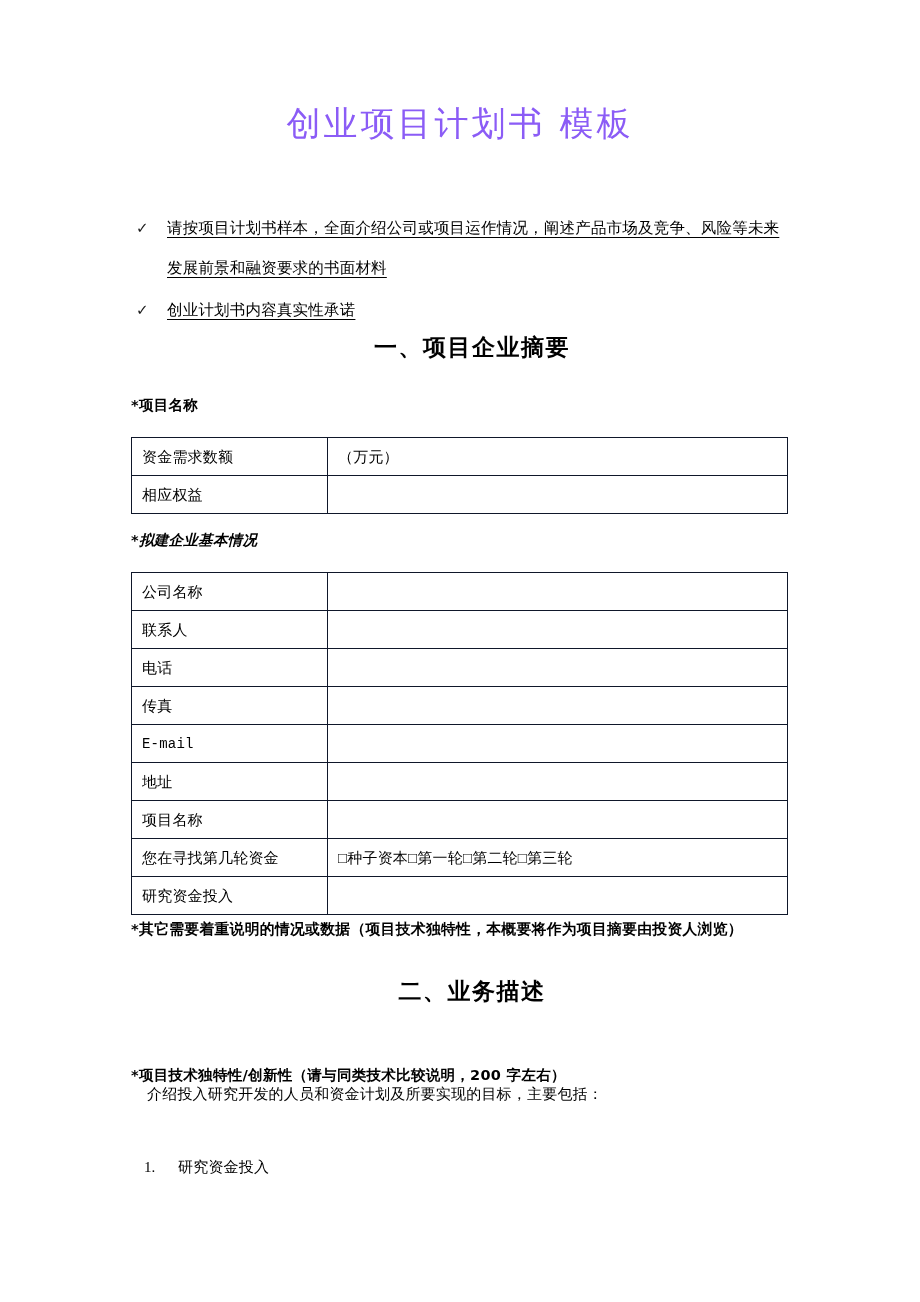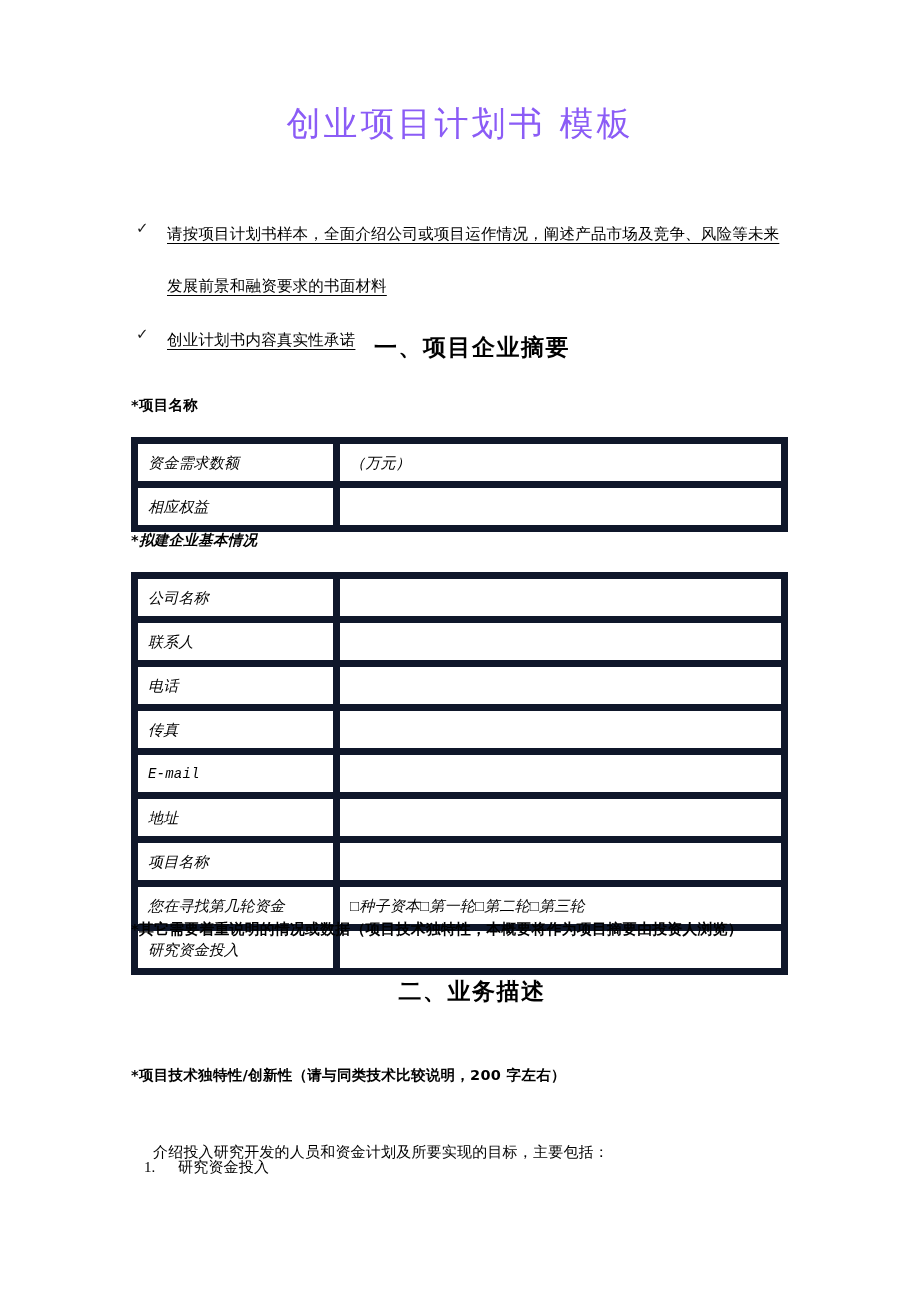--- a/index.html
+++ b/index.html
@@ -56,21 +56,21 @@
     font-size: 15px;
     line-height: 40px;
     color: #1a1a1a;
     text-align: left;
     padding-left: 5px;
     box-sizing: border-box;
   }
   .bullet-text {
     flex: 1 1 auto;
     font-size: 15.5px;
-    line-height: 52px;
+    line-height: 40px;
     text-decoration: underline;
     text-underline-offset: 4px;
     text-decoration-thickness: 1px;
     letter-spacing: 0.2px;
   }
 
   
   .section-heading {
     position: absolute;
     left: 0;
@@ -103,41 +103,40 @@
   
   table.doc-table {
     position: absolute;
     left: 131px;
     width: 657px;
     border-collapse: collapse;
     table-layout: fixed;
     font-size: 15px;
   }
   table.doc-table td {
-    border: 7px solid #0f172a;
+    border: 1px solid #0f172a;
     height: 37px;
     padding: 0 10px;
     vertical-align: middle;
     line-height: 20px;
     letter-spacing: 0.2px;
-    font-style: italic;
   }
   td.col-label { width: 175px; }
   td.mono { font-family: "Liberation Mono", "DejaVu Sans Mono", monospace; font-size: 14px; }
   #table-investment { top: 437px; }
   #table-basic      { top: 572px; }
 
   
   .body-para {
     position: absolute;
     font-size: 15px;
     line-height: 24px;
     letter-spacing: 0.2px;
   }
-  #para-intro { top: 1140px; left: 147px; width: 650px; margin-left: 6px; }
+  #para-intro { top: 1082px; left: 147px; width: 650px; }
 
   .numbered-item {
     position: absolute;
     top: 1155px;
     left: 144px;
     width: 650px;
     font-size: 15px;
     line-height: 24px;
     display: flex;
   }

